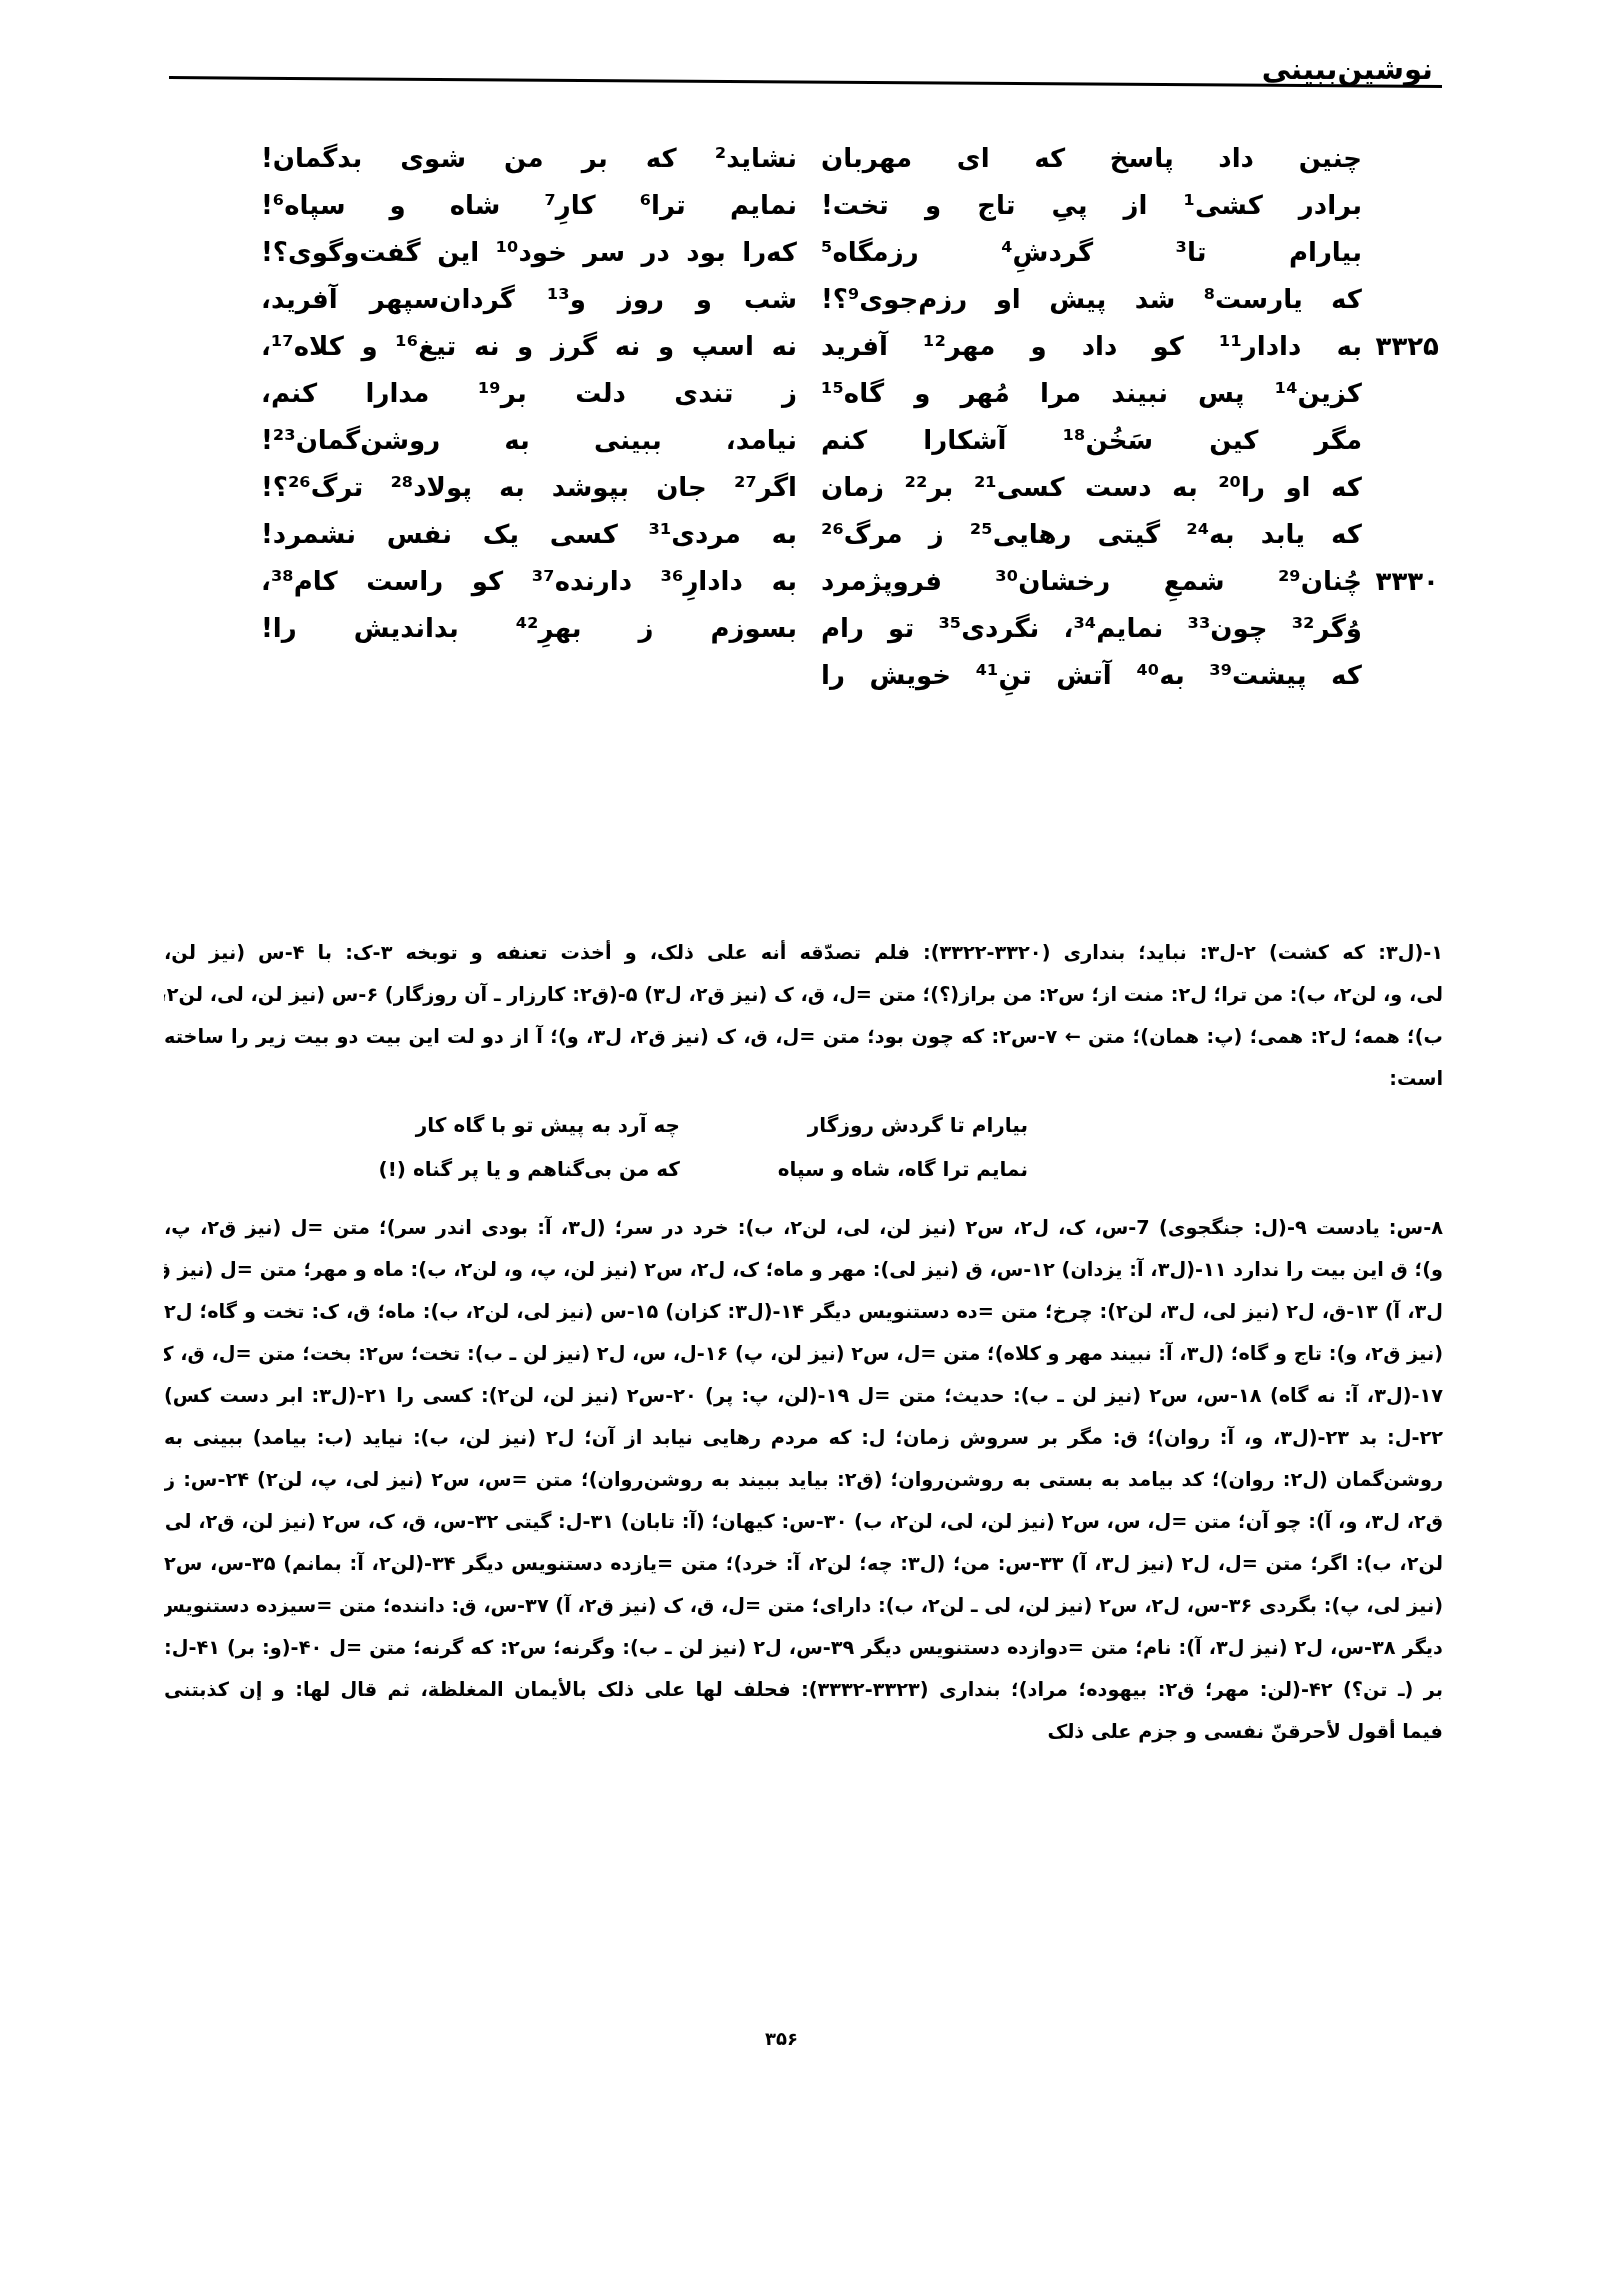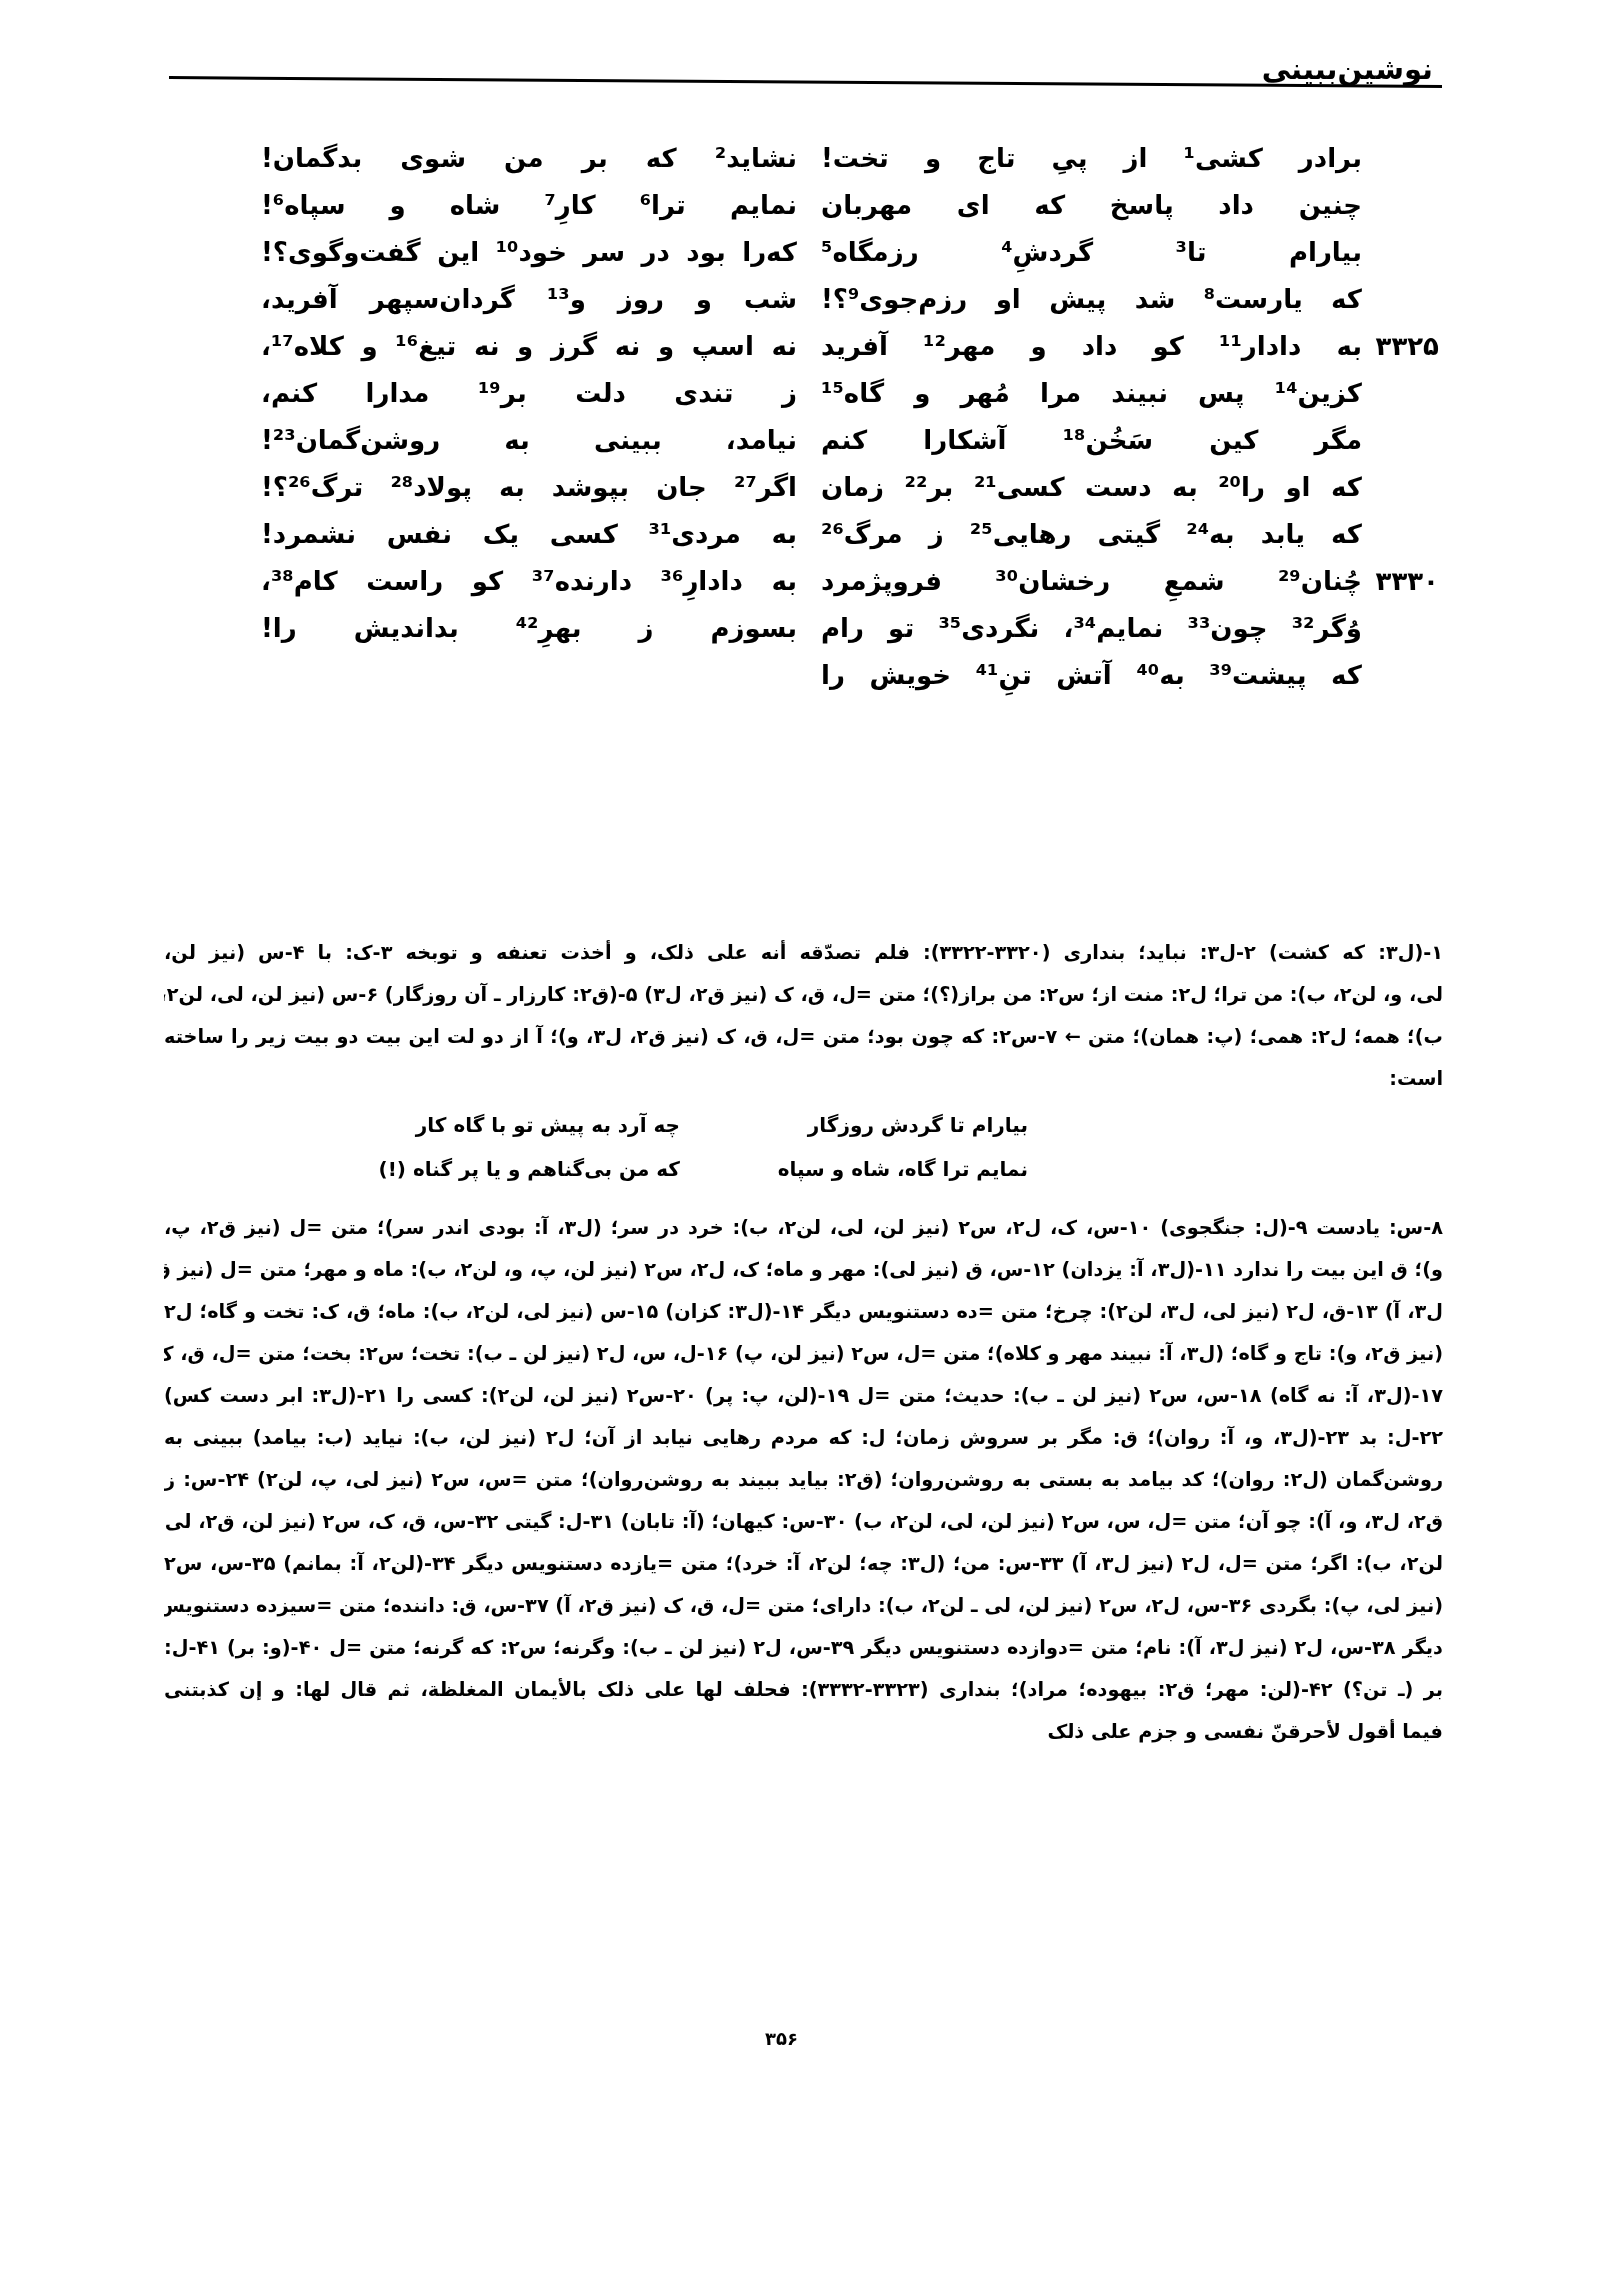--- a/index.html
+++ b/index.html
@@ -48,22 +48,22 @@
   }
 </style>
 </head>
 <body>
 
 <div class="header-title">نوشین‌ببینی</div>
 <div class="header-rule"></div>
 
 <div class="poem">
   <div class="col right" id="col-right">
+      <div class="verse">چنین داد پاسخ که ای مهربان</div>
       <div class="verse">برادر کشی¹ از پیِ تاج و تخت!</div>
-      <div class="verse">چنین داد پاسخ که ای مهربان</div>
       <div class="verse">بیارام تا³ گردشِ⁴ رزمگاه⁵</div>
       <div class="verse">که یارست⁸ شد پیش او رزم‌جوی⁹؟!</div>
       <div class="verse">به دادار¹¹ کو داد و مهر¹² آفرید<span class="verse-num">۳۳۲۵</span></div>
       <div class="verse">کزین¹⁴ پس نبیند مرا مُهر و گاه¹⁵</div>
       <div class="verse">مگر کین سَخُن¹⁸ آشکارا کنم</div>
       <div class="verse">که او را²⁰ به دست کسی²¹ بر²² زمان</div>
       <div class="verse">که یابد به²⁴ گیتی رهایی²⁵ ز مرگ²⁶</div>
       <div class="verse">چُنان²⁹ شمعِ رخشان³⁰ فروپژمرد<span class="verse-num">۳۳۳۰</span></div>
       <div class="verse">وُگر³² چون³³ نمایم³⁴، نگردی³⁵ تو رام</div>
       <div class="verse">که پیشت³⁹ به⁴⁰ آتش تنِ⁴¹ خویش را</div>
@@ -94,21 +94,21 @@
       <div class="inset-row" style="top: 0px;">
         <span class="h1">بیارام تا گردش روزگار</span>
         <span class="h2">چه آرد به پیش تو با گاه کار</span>
       </div>
       <div class="inset-row" style="top: 44px;">
         <span class="h1">نمایم ترا گاه، شاه و سپاه</span>
         <span class="h2">که من بی‌گناهم و یا پر گناه (!)</span>
       </div>
     </div>
   <div id="fn-part2">
-      <div class="fn-line">۸-س: یادست ۹-(ل: جنگجوی) ۱۰-س، ک، ل۲، س۲ (نیز لن، لی، لن۲، ب): خرد در سر؛ (ل۳، آ: بودی اندر سر)؛ متن =ل (نیز ق۲، پ،</div>
+      <div class="fn-line">۸-س: یادست ۹-(ل: جنگجوی) 7-س، ک، ل۲، س۲ (نیز لن، لی، لن۲، ب): خرد در سر؛ (ل۳، آ: بودی اندر سر)؛ متن =ل (نیز ق۲، پ،</div>
       <div class="fn-line">و)؛ ق این بیت را ندارد ۱۱-(ل۳، آ: یزدان) ۱۲-س، ق (نیز لی): مهر و ماه؛ ک، ل۲، س۲ (نیز لن، پ، و، لن۲، ب): ماه و مهر؛ متن =ل (نیز ق۲،</div>
       <div class="fn-line">ل۳، آ) ۱۳-ق، ل۲ (نیز لی، ل۳، لن۲): چرخ؛ متن =ده دستنویس دیگر ۱۴-(ل۳: کزان) ۱۵-س (نیز لی، لن۲، ب): ماه؛ ق، ک: تخت و گاه؛ ل۲</div>
       <div class="fn-line">(نیز ق۲، و): تاج و گاه؛ (ل۳، آ: نبیند مهر و کلاه)؛ متن =ل، س۲ (نیز لن، پ) ۱۶-ل، س، ل۲ (نیز لن ـ ب): تخت؛ س۲: بخت؛ متن =ل، ق، ک</div>
       <div class="fn-line">۱۷-(ل۳، آ: نه گاه) ۱۸-س، س۲ (نیز لن ـ ب): حدیث؛ متن =ل ۱۹-(لن، پ: پر) ۲۰-س۲ (نیز لن، لن۲): کسی را ۲۱-(ل۳: ابر دست کس)</div>
       <div class="fn-line">۲۲-ل: بد ۲۳-(ل۳، و، آ: روان)؛ ق: مگر بر سروش زمان؛ ل: که مردم رهایی نیابد از آن؛ ل۲ (نیز لن، ب): نیاید (ب: بیامد) ببینی به</div>
       <div class="fn-line">روشن‌گمان (ل۲: روان)؛ کد بیامد به بستی به روشن‌روان؛ (ق۲: بیاید ببیند به روشن‌روان)؛ متن =س، س۲ (نیز لی، پ، لن۲) ۲۴-س: ز</div>
       <div class="fn-line">ق۲، ل۳، و، آ): چو آن؛ متن =ل، س، س۲ (نیز لن، لی، لن۲، ب) ۳۰-س: کیهان؛ (آ: تابان) ۳۱-ل: گیتی ۳۲-س، ق، ک، س۲ (نیز لن، ق۲، لی، پ، و،</div>
       <div class="fn-line">لن۲، ب): اگر؛ متن =ل، ل۲ (نیز ل۳، آ) ۳۳-س: من؛ (ل۳: چه؛ لن۲، آ: خرد)؛ متن =یازده دستنویس دیگر ۳۴-(لن۲، آ: بمانم) ۳۵-س، س۲</div>
       <div class="fn-line">(نیز لی، پ): بگردی ۳۶-س، ل۲، س۲ (نیز لن، لی ـ لن۲، ب): دارای؛ متن =ل، ق، ک (نیز ق۲، آ) ۳۷-س، ق: داننده؛ متن =سیزده دستنویس</div>
       <div class="fn-line">دیگر ۳۸-س، ل۲ (نیز ل۳، آ): نام؛ متن =دوازده دستنویس دیگر ۳۹-س، ل۲ (نیز لن ـ ب): وگرنه؛ س۲: که گرنه؛ متن =ل ۴۰-(و: بر) ۴۱-ل:</div>

